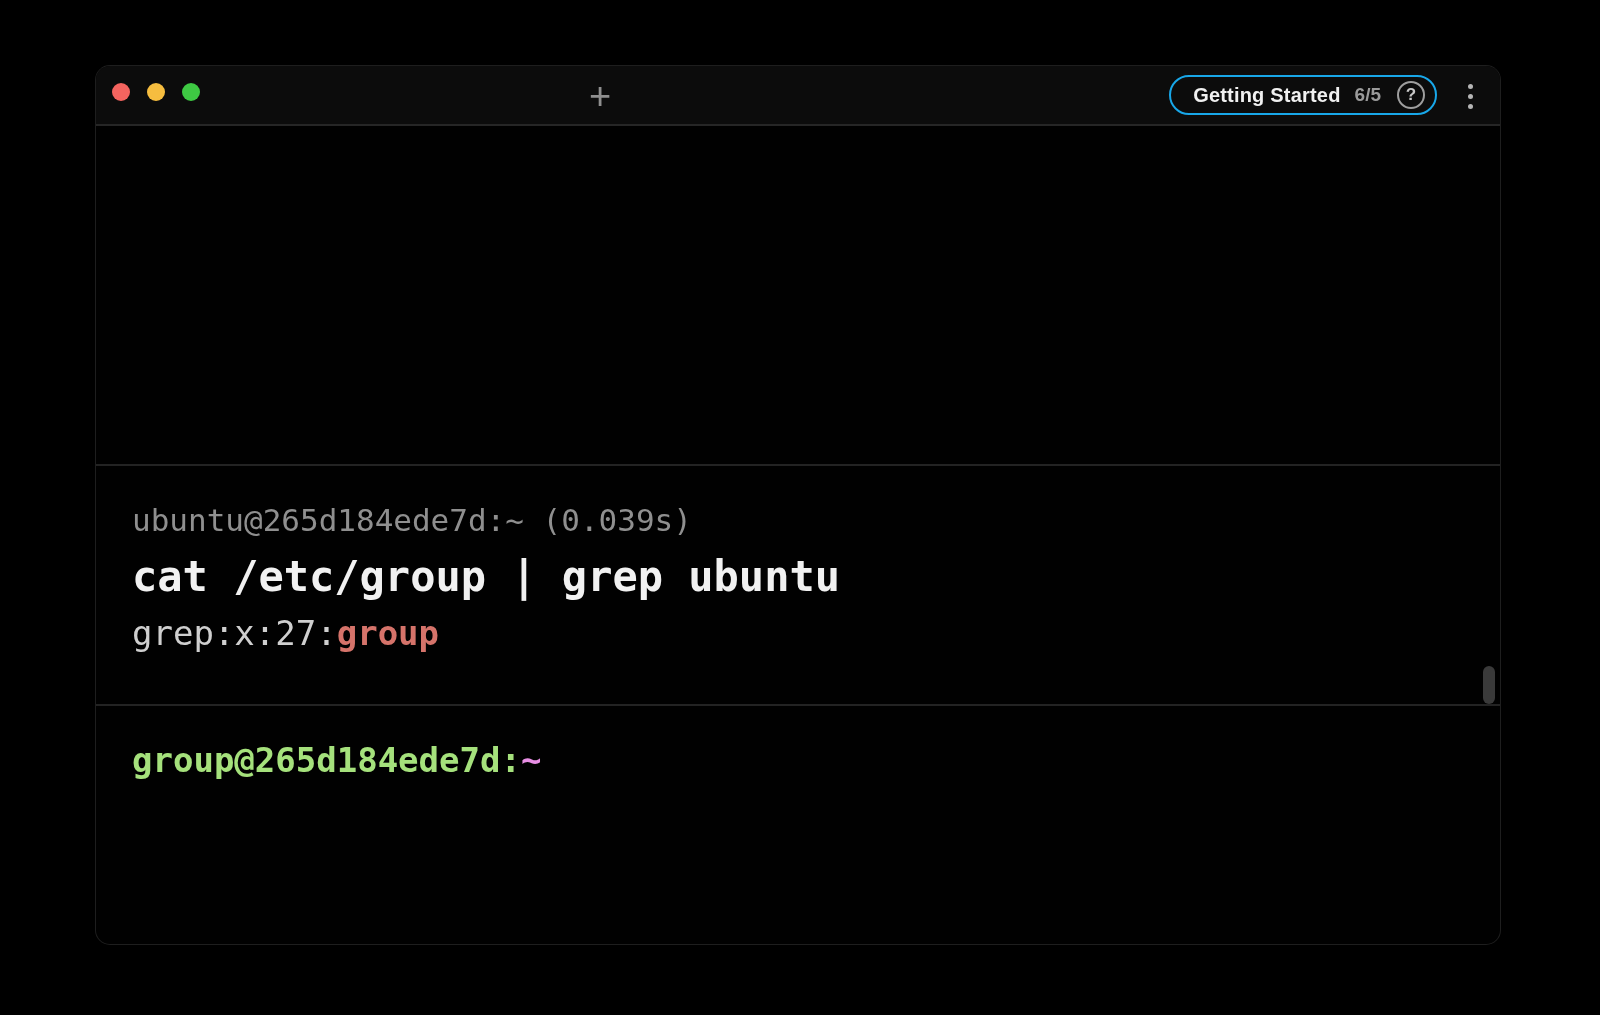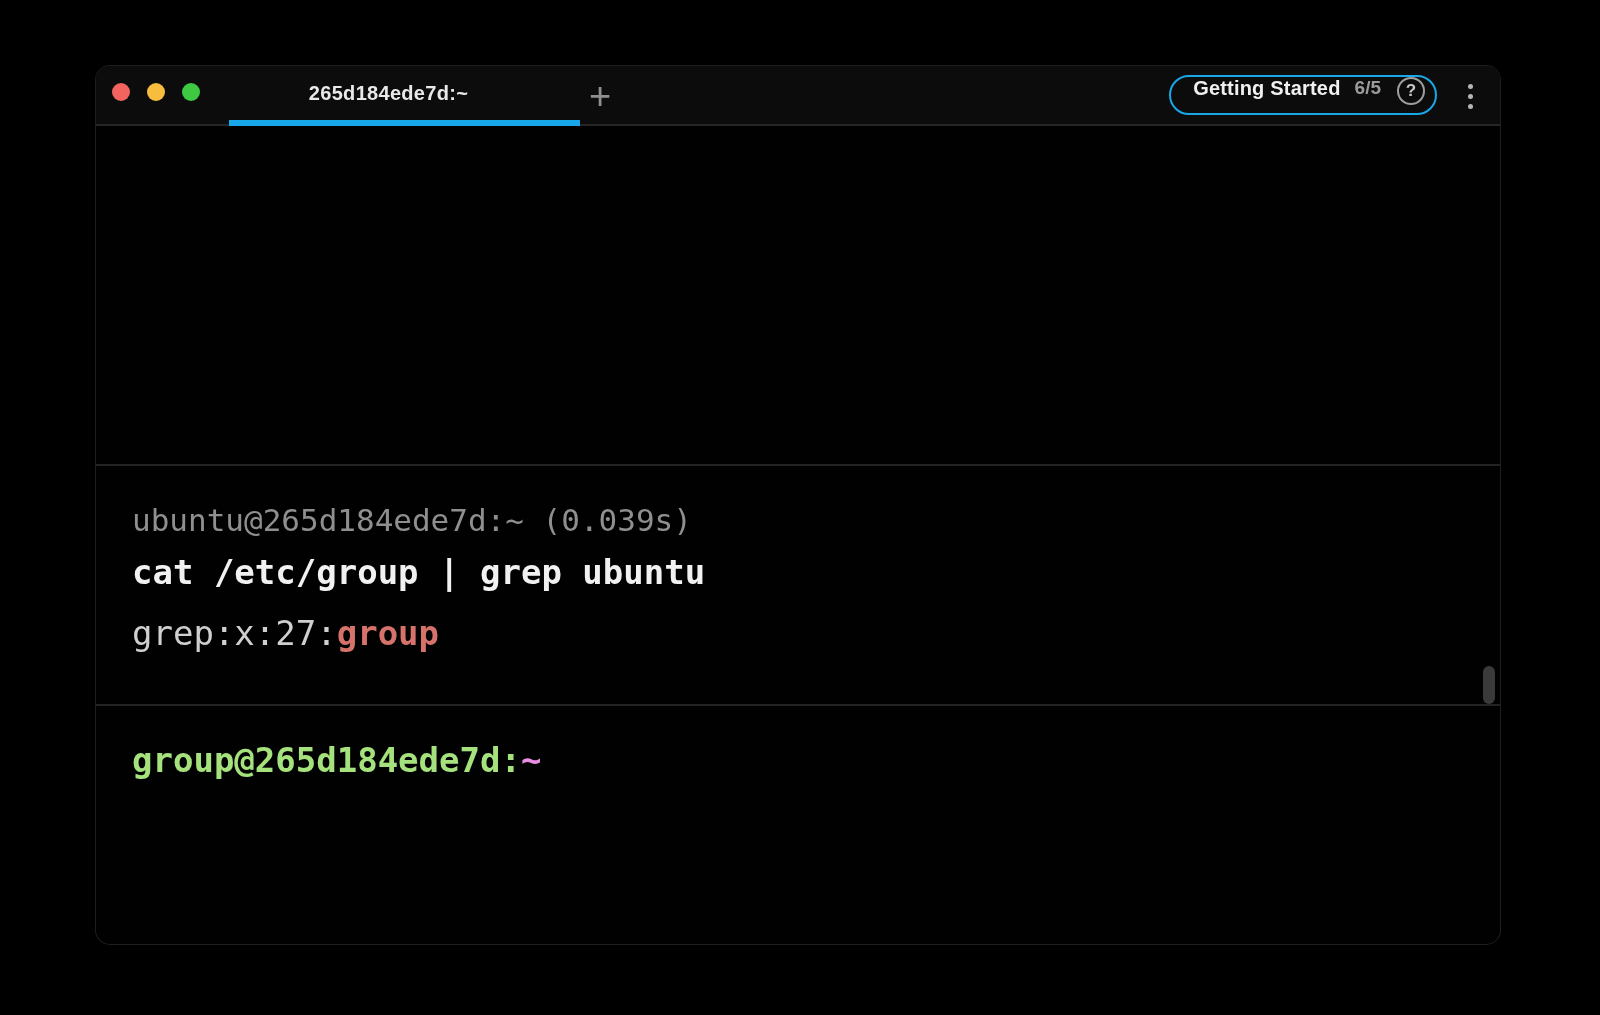--- a/index.html
+++ b/index.html
@@ -24,21 +24,21 @@
          padding-right:32px; border-bottom:6px solid #18a7e9; }
   .tab-title { font-size:20px; font-weight:bold; color:#e9e9e9; letter-spacing:.3px; }
 
   .new-tab { position:absolute; left:484px; top:10px; width:40px; height:40px;
              display:flex; align-items:center; justify-content:center;
              color:#8f8f8f; font-size:38px; font-weight:100; line-height:1;
              cursor:default; }
 
   .gs-pill { position:absolute; right:63px; top:9px; height:40px;
              border:2.5px solid #18a7e9; border-radius:22px;
-             display:flex; padding:0 10px 0 22px; }
+             display:flex; align-items:center; padding:0 10px 0 22px; }
   .gs-label { font-size:20px; font-weight:bold; color:#f0f0f0; letter-spacing:.2px; }
   .gs-progress { font-size:19px; font-weight:600; color:#9b9b9b; margin-left:14px; }
   .gs-help { width:28px; height:28px; margin-left:16px; border:2.5px solid #9e9e9e;
              border-radius:50%; display:flex; align-items:center; justify-content:center;
              color:#c8c8c8; font-size:17px; font-weight:bold; }
 
   .kebab { position:absolute; right:18px; top:0; width:24px; height:60px;
            display:flex; flex-direction:column; align-items:center;
            justify-content:center; gap:5px; }
   .kebab .dot { width:5px; height:5px; border-radius:50%; background:#b5b5b5; }
@@ -48,43 +48,40 @@
               border-radius:0 0 14px 14px;
               font-family:"DejaVu Sans Mono", monospace; line-height:1.2;
               white-space:pre; }
 
   .divider { position:absolute; left:0; right:0; height:2px; background:#232323; }
   .divider-1 { top:338px; }
   .divider-2 { top:578px; }
 
   .term-line { position:absolute; left:36px; }
   .ctx-line    { top:376px; font-size:31px; color:#8f8f8f; }
-  .cmd-line    { top:426px; font-size:34px; font-weight:bold; color:#f1f1f1; }
+  .cmd-line    { top:426px; font-size:42px; font-weight:bold; color:#f1f1f1; }
   .out-line    { top:487px; font-size:34px; color:#cfcfcf; }
   .out-match   { color:#d5736a; font-weight:bold; }
   .prompt-line { top:614px; font-size:34px; font-weight:bold; }
   .prompt-user { color:#a5e17c; }
   .prompt-path { color:#e98fe5; }
 
   .scroll-thumb { position:absolute; left:1387px; top:540px; width:12px; height:38px;
                   background:#3a3a3a; border-radius:6px; }
 </style>
 </head>
 <body>
 
 <div class="window">
 
   <div class="titlebar">
     <div class="traffic t-close"></div>
     <div class="traffic t-min"></div>
     <div class="traffic t-zoom"></div>
 
-    <div class="tab">
-      <span class="tab-title">265d184ede7d:~</span>
-    </div>
 
     <div class="new-tab">
       <span>+</span>
     </div>
 
     <div class="gs-pill">
       <span class="gs-label">Getting Started</span>
       <span class="gs-progress">6/5</span>
       <span class="gs-help">
         <span>?</span>

